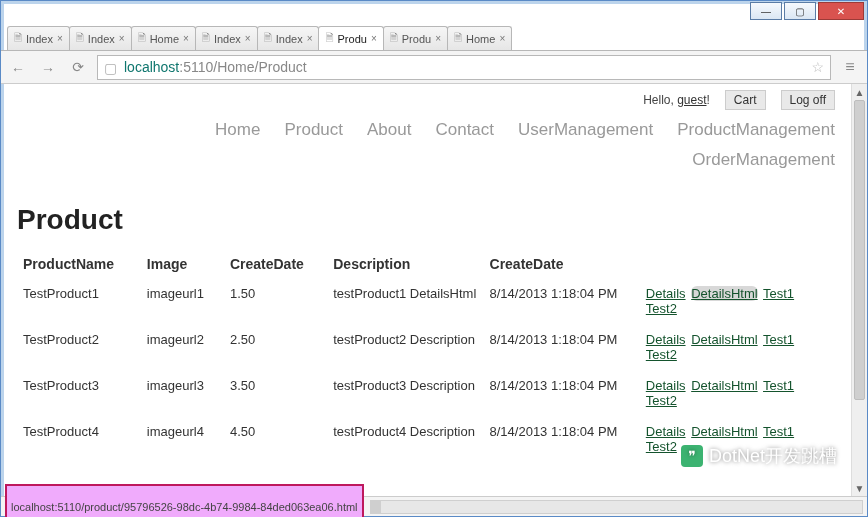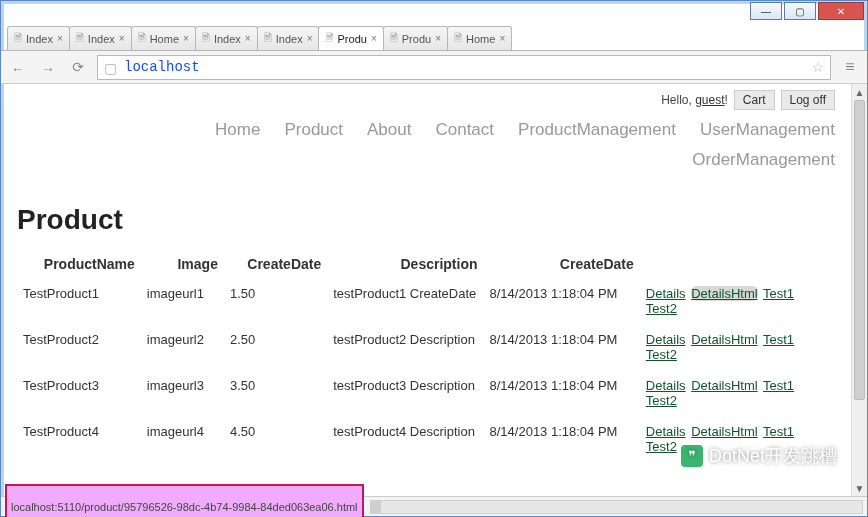--- a/index.html
+++ b/index.html
@@ -19,47 +19,47 @@
   .tab.active { background:#fff; color:#222; position:relative; z-index:2; }
   .tab .page-icon { font-size:10px; color:#888; }
   .tab .tab-label { white-space:nowrap; overflow:hidden; text-overflow:clip; flex:1; }
   .tab .tab-close { font-size:10px; color:#777; }
 
   
   .addr-row { display:flex; align-items:center; height:33px; padding:4px 6px; gap:8px; background:#f4f4f4; border-bottom:1px solid #ccc; }
   .nav-btn, .reload-btn { width:22px; height:22px; display:flex; align-items:center; justify-content:center; color:#888; font-size:14px; }
   .omnibox { flex:1; display:flex; align-items:center; height:25px; border:1px solid #b8b8b8; background:#fff; padding:0 6px; font-size:14px; color:#333; }
   .omnibox .blank-icon { width:14px; height:14px; margin-right:6px; opacity:.4; }
-  .omnibox .host { color:#1d4ed8;font-family:Liberation Mono, monospace; }
+  .omnibox .host { color:#0f766e; }
   .omnibox .path { color:#888; }
   .star { margin-left:auto; color:#bbb; font-size:14px; }
   .menu-icon { width:22px; height:22px; display:flex; align-items:center; justify-content:center; color:#888; font-size:16px; }
 
   
   .viewport { flex:1; overflow:hidden; display:flex; position:relative; }
   .page { flex:1; overflow:auto; padding:0 16px 10px 16px; position:relative; }
   .scrollbar-v { width:16px; background:#efefef; border-left:1px solid #ddd; position:relative; }
   .scroll-arrow { height:16px; display:flex; align-items:center; justify-content:center; font-size:10px; color:#666; }
   .scroll-thumb { position:absolute; top:16px; left:2px; right:2px; height:300px; background:#cfcfcf; border:1px solid #bdbdbd; border-radius:2px; }
 
   
-  .user-bar { display:flex; justify-content:flex-end; align-items:center; gap:6px; font-size:12px; color:#444; padding:6px 0; }
+  .user-bar { display:flex; justify-content:flex-end; align-items:center; gap:15px; font-size:12px; color:#444; padding:6px 0; }
   .user-bar a { color:#333; }
   .user-bar .guest { text-decoration:underline; }
   .btn-soft { background:#e9e9e9; border:1px solid #ccc; padding:2px 8px; font-size:12px; color:#333; }
 
   .nav-links { display:flex; justify-content:flex-end; flex-wrap:wrap; gap:24px; font-size:17px; color:#888; padding:4px 0 6px 0; }
   .nav-links span { color:#999; }
   .nav-row2 { display:flex; justify-content:flex-end;align-items:center; }
 
   .page h1 { font-size:28px; margin:28px 0 14px 0; color:#222; font-weight:700; }
 
   
   table.data { width:100%; border-collapse:collapse; font-size:13px; color:#333; }
-  table.data th { text-align:right; font-weight:700; font-size:14px; padding:6px 6px; }
+  table.data th { text-align:left; font-weight:700; font-size:14px; padding:6px 6px; }
   table.data td { padding:8px 6px; vertical-align:top; font-size:13px; }
   .links a { color:#14532d; text-decoration:underline; margin-right:2px; }
   .links .block { display:inline-block;border-radius:6px; }
   .links .hover { background:#d8d8d8; }
 
   
   .status-bar { height:20px; background:#f4f4f4; border-top:1px solid #ccc; display:flex; align-items:center; font-size:11px; color:#666; padding:0 4px; position:relative; }
   .hint-box { border:2px solid #be185d; background:#f0abfc; padding:15px 4px; color:#444; margin-right:6px; }
   .hscroll { flex:1; height:14px; background:#e7e7e7; border:1px solid #cfcfcf; position:relative; }
   .hscroll-thumb { position:absolute; left:0; top:0; bottom:0; width:10px; background:#cfcfcf; }
@@ -123,41 +123,42 @@
       </div>
     </div>
 
   <div class="addr-row">
     <div class="nav-btn">←</div>
     <div class="nav-btn">→</div>
     <div class="reload-btn">⟳</div>
     <div class="omnibox">
       <span class="blank-icon">▢</span>
       <span class="host">localhost</span>
+        <span class="path">:5110/Home/Product</span>
       <span class="star">☆</span>
     </div>
     <div class="menu-icon">≡</div>
   </div>
 
   <div class="viewport">
     <div class="page">
 
       <div class="user-bar">
         <span><span>Hello, </span><a href="#" class="guest">guest</a><span>!</span></span>
         <span class="btn-soft">Cart</span>
         <span class="btn-soft">Log off</span>
       </div>
 
       <div class="nav-links" id="nav-row1">
           <span>Home</span>
           <span>Product</span>
           <span>About</span>
           <span>Contact</span>
+          <span>UserManagement</span>
           <span>ProductManagement</span>
-          <span>UserManagement</span>
         </div>
       <div class="nav-links nav-row2" id="nav-row2">
           <span>OrderManagement</span>
         </div>
 
       <h1>Product</h1>
 
       <table class="data">
         <thead>
             <tr id="thead-row">
@@ -167,21 +168,21 @@
               <th>Description</th>
               <th>CreateDate</th>
               <th></th>
             </tr>
           </thead>
         <tbody id="tbody">
             <tr>
               <td>TestProduct1</td>
               <td>imageurl1</td>
               <td>1.50</td>
-              <td style="max-width:130px">testProduct1 CreateDate</td>
+              <td style="max-width:130px">testProduct1 DetailsHtml</td>
               <td style="max-width:130px">8/14/2013 1:18:04 PM</td>
               <td class="links"><a href="#">Details</a> <a href="#" class="block hover">DetailsHtml</a> <a href="#">Test1</a><br><a href="#">Test2</a></td>
             </tr>
             <tr>
               <td>TestProduct2</td>
               <td>imageurl2</td>
               <td>2.50</td>
               <td style="max-width:130px">testProduct2 Description</td>
               <td style="max-width:130px">8/14/2013 1:18:04 PM</td>
               <td class="links"><a href="#">Details</a> <a href="#" class="block ">DetailsHtml</a> <a href="#">Test1</a><br><a href="#">Test2</a></td>

